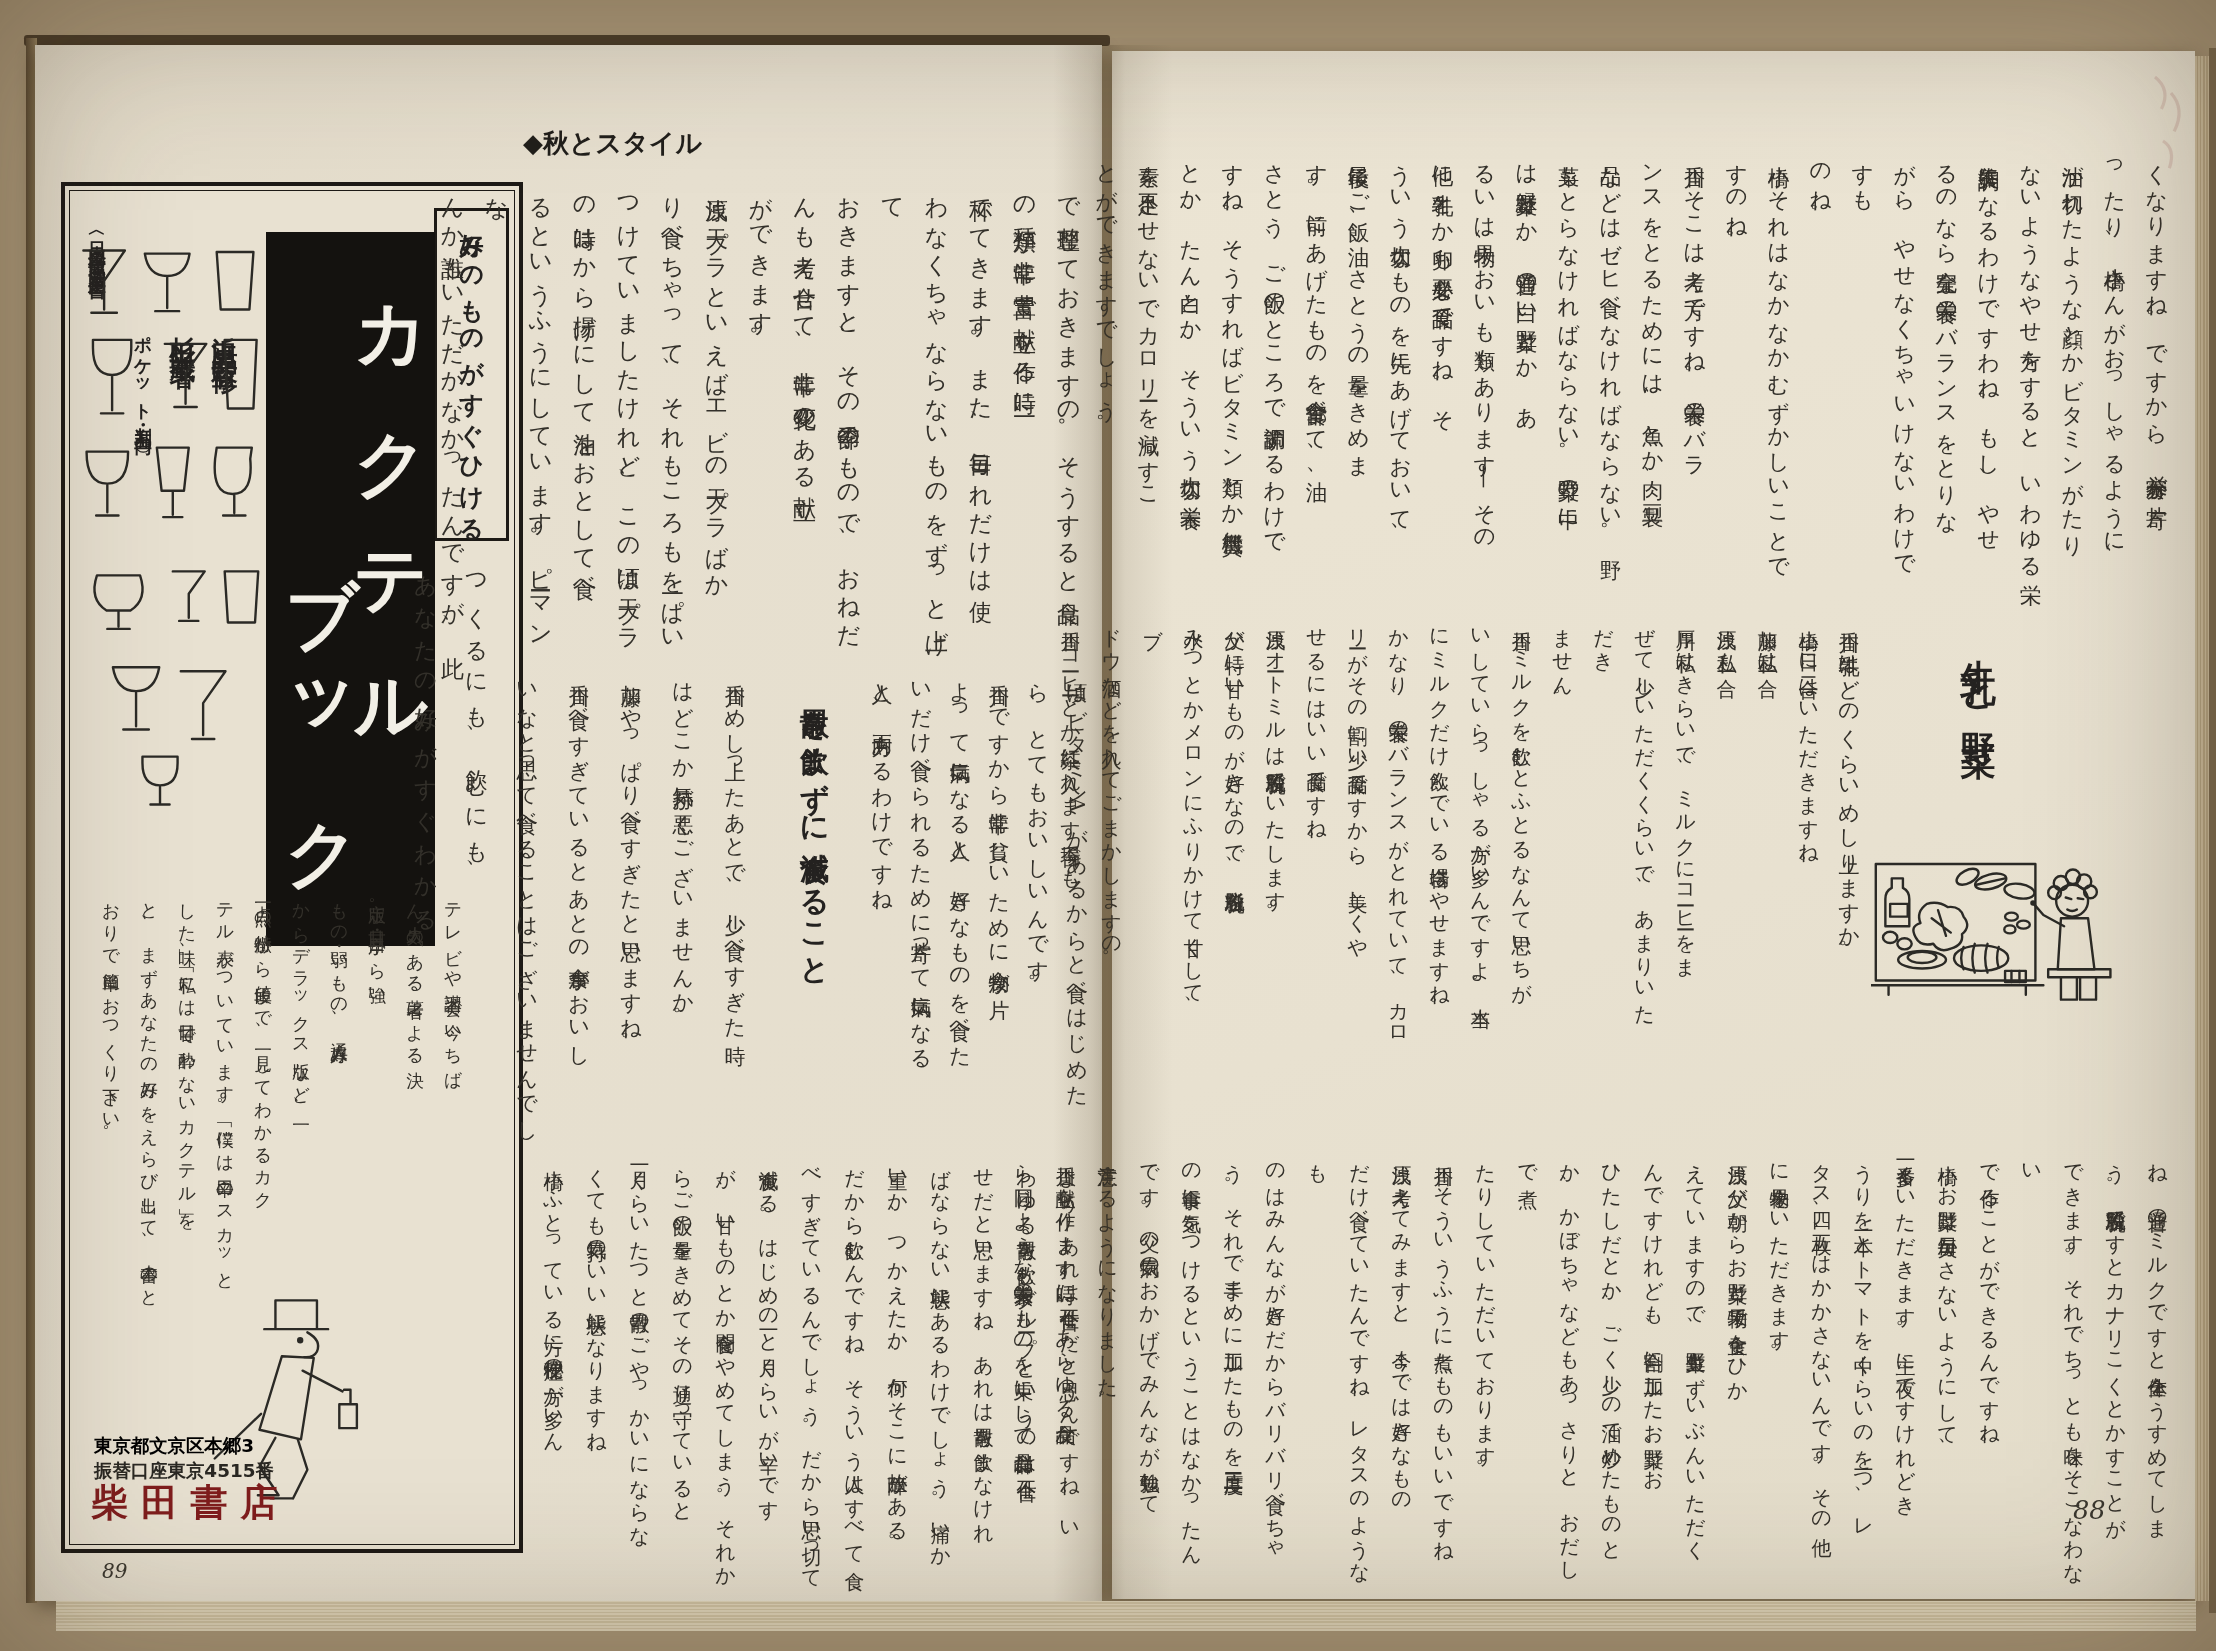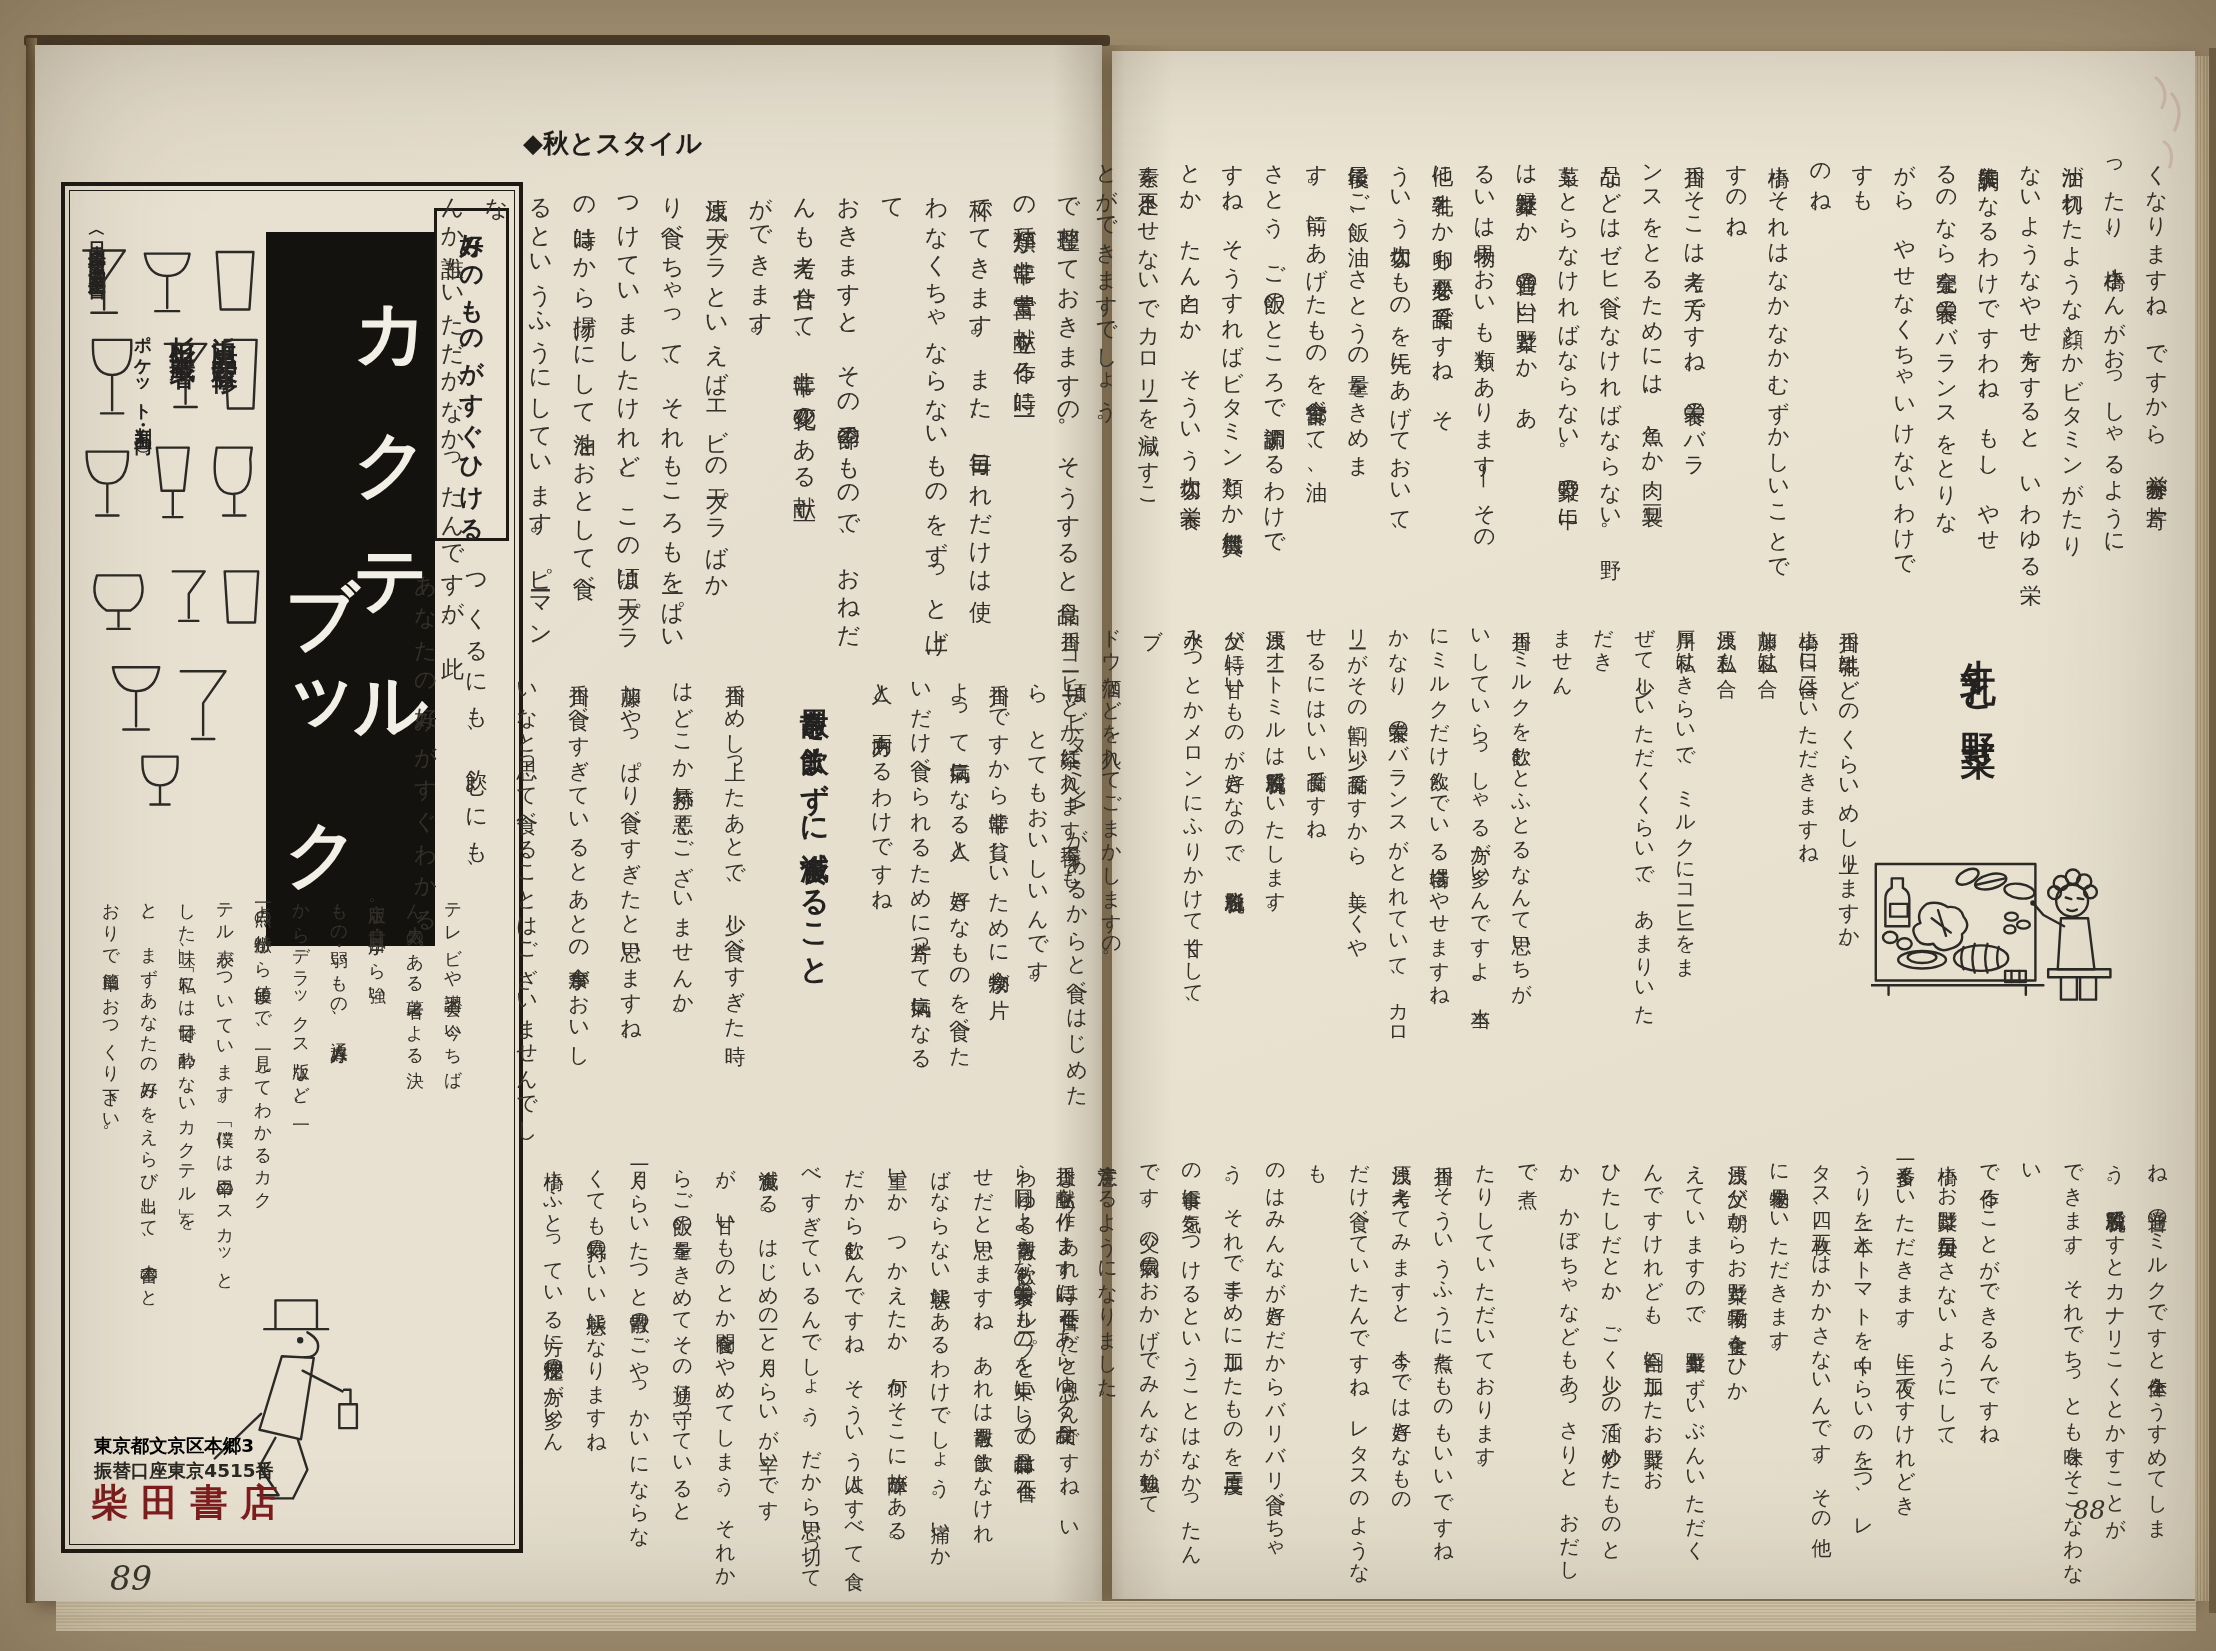--- a/index.html
+++ b/index.html
@@ -152,21 +152,21 @@
 重いか、つかえたか、何かそこに故障がある。
 だから飲むんですね。そういう人はすべて食
 べすぎているんでしょう。だから思い切って
 減食する。はじめの一と月くらいが辛いです
 が、甘いものとか間食をやめてしまう。それか
 らご飯の量をきめてその通り守っていると、
 一月くらいたつと胃散のごやっかいにならな
 くても気持のいい状態になりますね。
 小橋　ふとっている方に便秘症の方が多いん</div>
 
-  <div class="pagenum" style="left:110px;top:1559px;font-size:33px;">89</div>
+  <div class="pagenum" style="left:102px;top:1559px;font-size:20px;">89</div>
 
   <div class="vt serif" style="left:1137px;top:149px;width:1040px;height:426px;font-size:21.6px;letter-spacing:1.6px;line-height:42px;">くなりますね。ですから、栄養分が片寄
 ったり、小橋さんがおっしゃるように、
 油が切れたような顔とかビタミンがたり
 ないようなやせ方をすると、いわゆる栄
 養失調になるわけですわね。もし、やせ
 るのなら完全な栄養のバランスをとりな
 がら、やせなくちゃいけないわけですも
 のね。
 小橋　それはなかなかむずかしいことで

